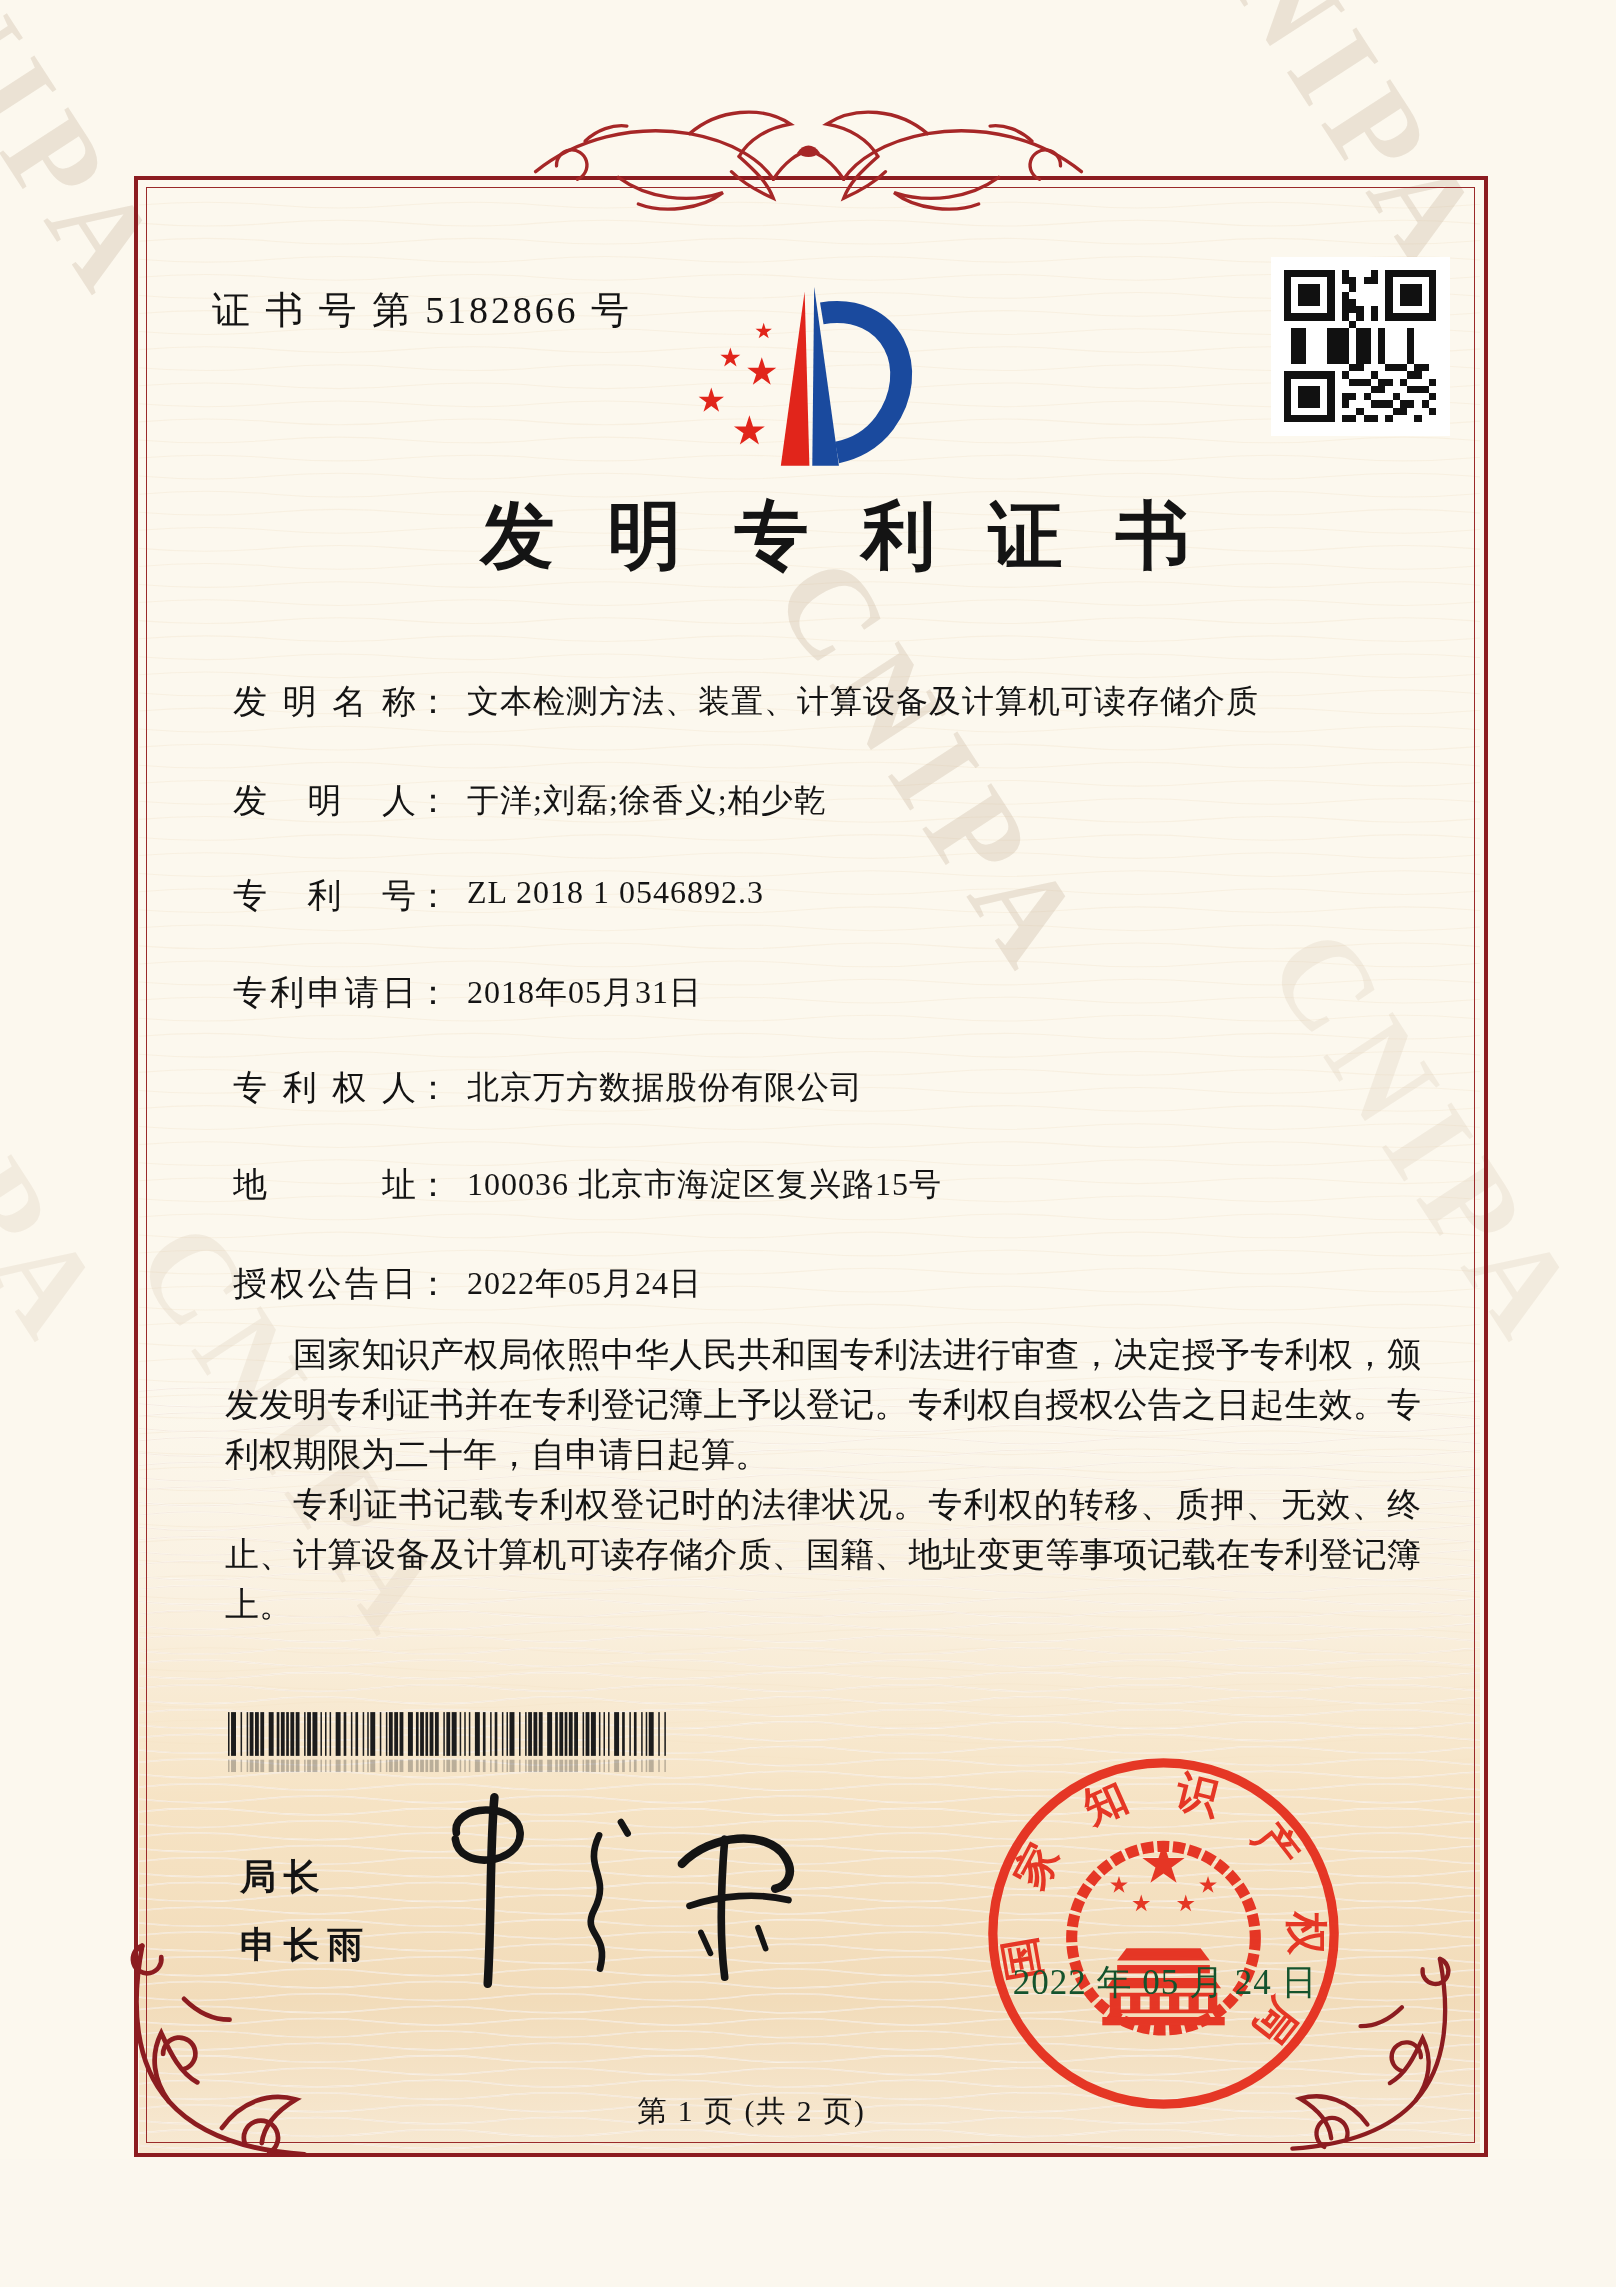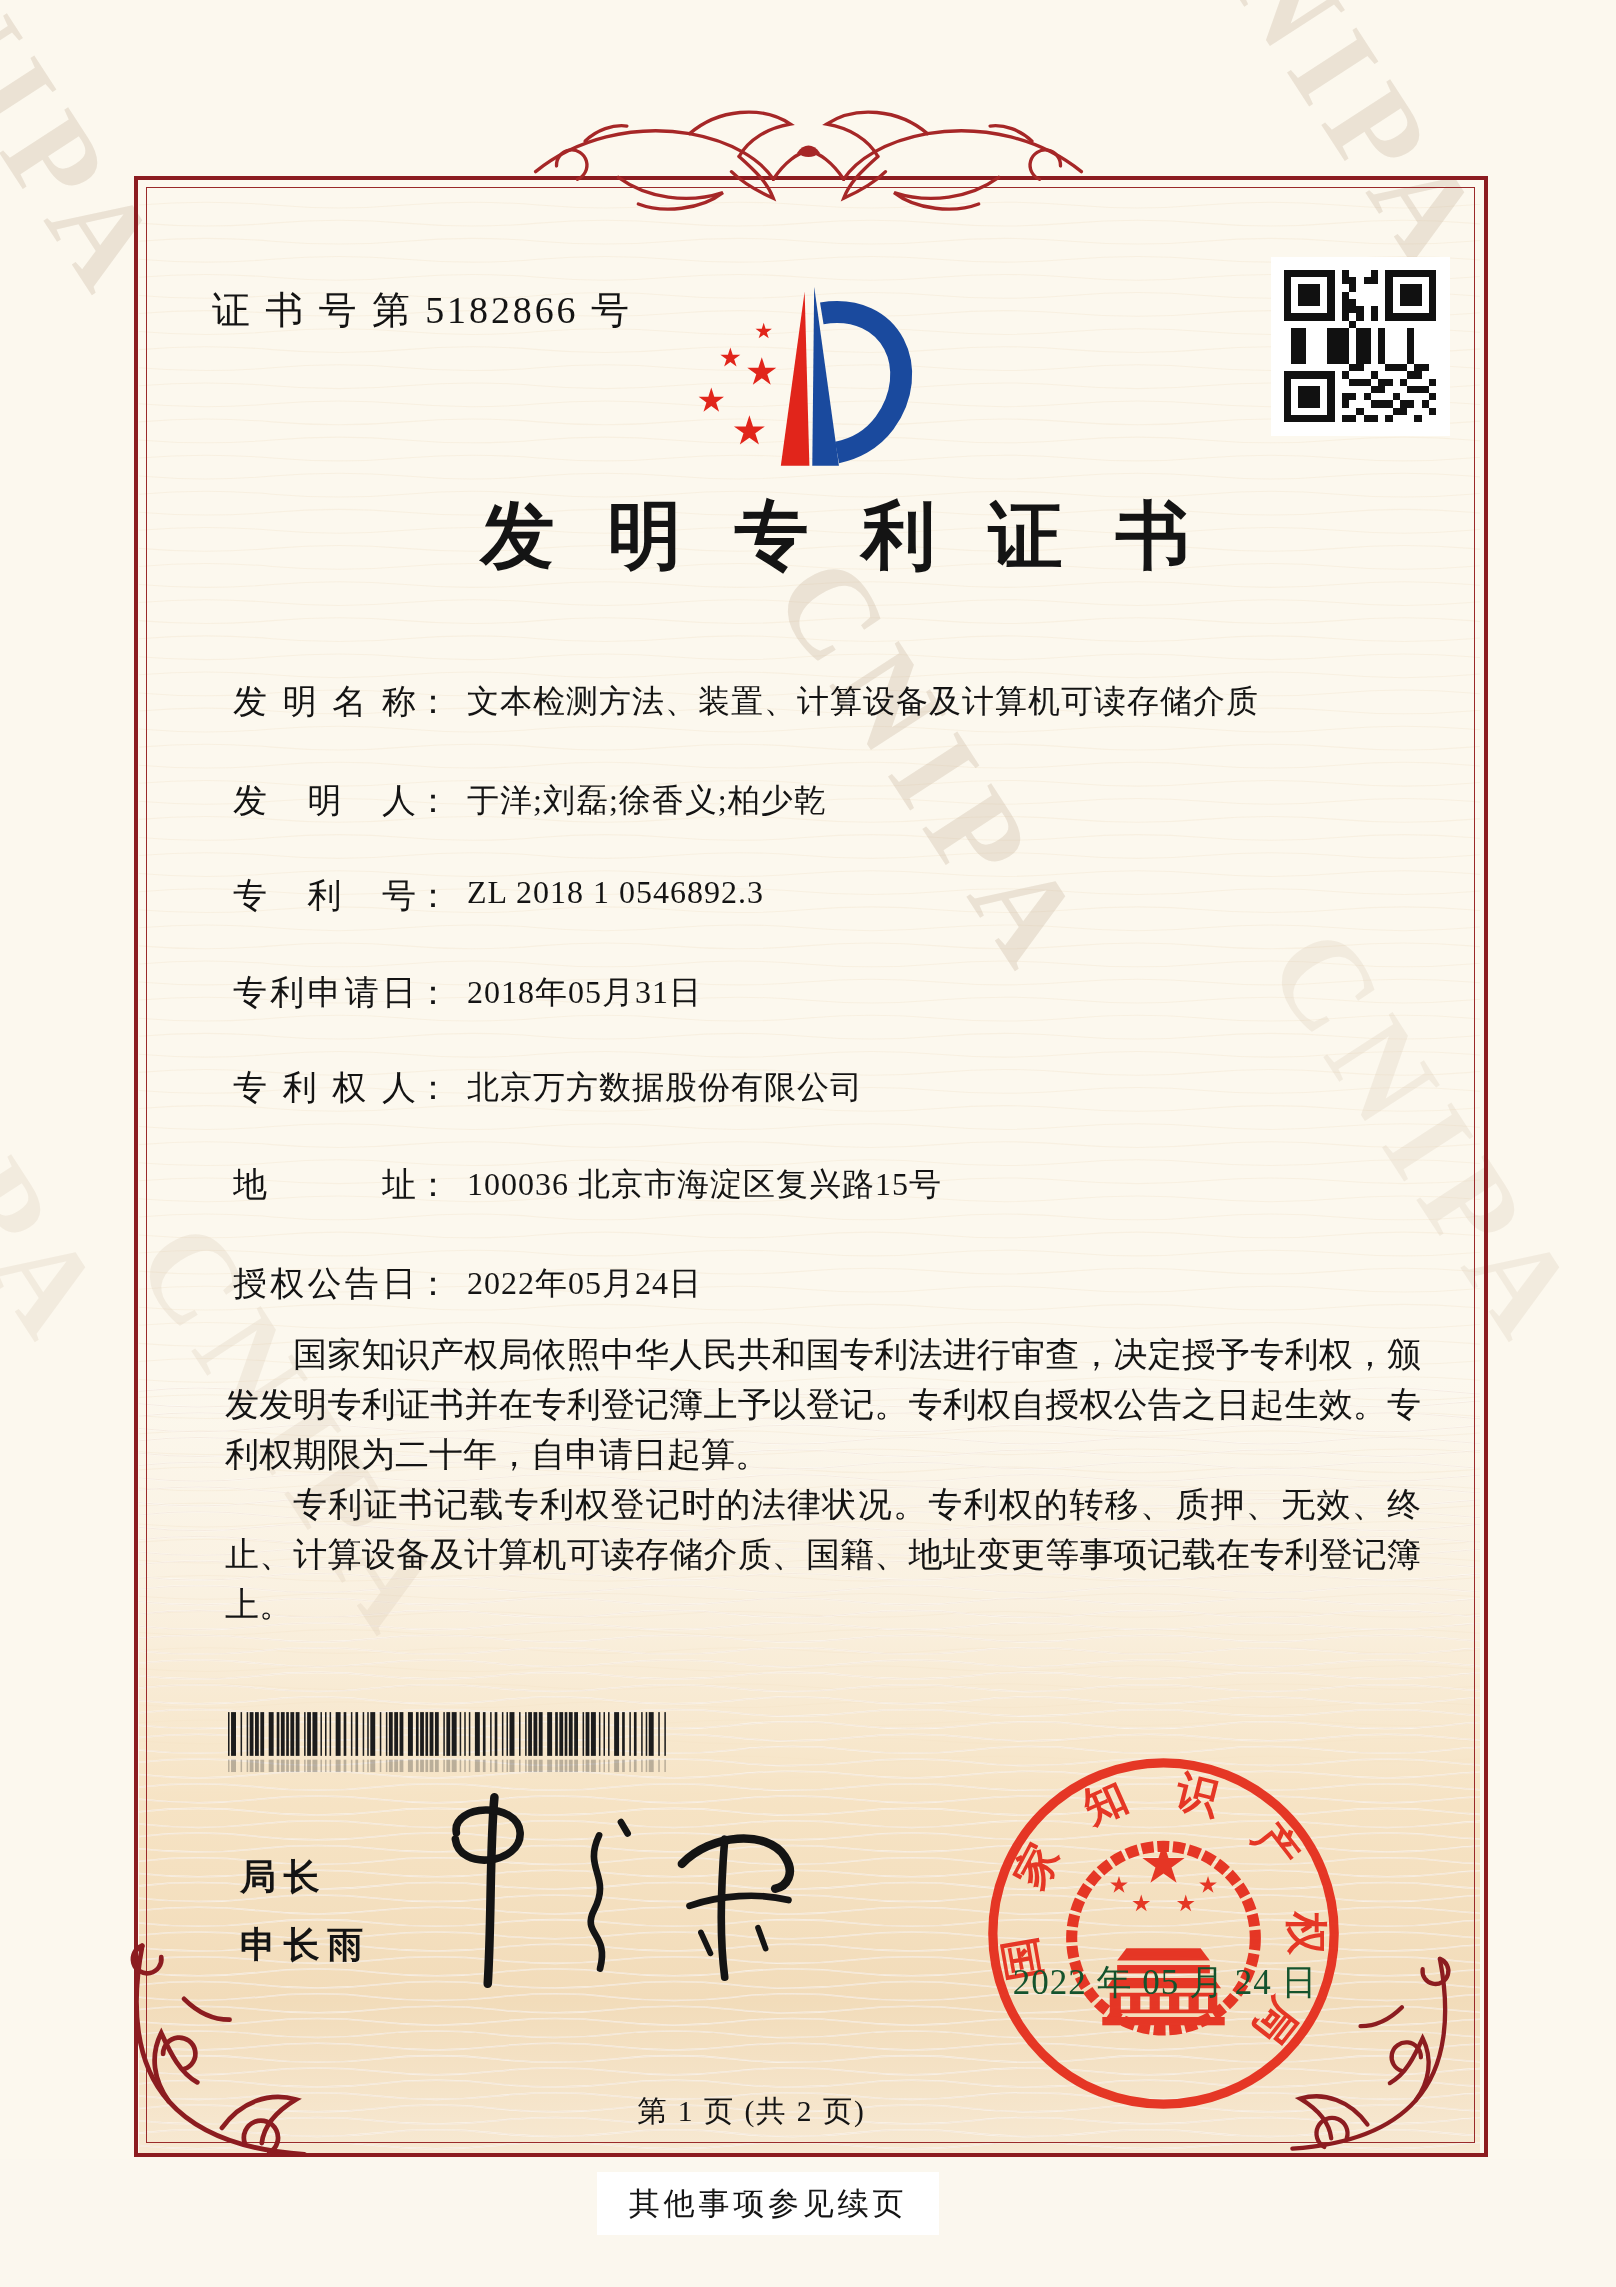--- a/index.html
+++ b/index.html
@@ -810,16 +810,15 @@
       <rect x="150" y="234" width="100" height="9"></rect>
       <path d="M146,248 h108 l8,11 h-124 Z"></path>
       <path fill-rule="evenodd" d="M142,264 h116 v22 h-116 Z M154,268 h10 v14 h-10 Z M175,268 h10 v14 h-10 Z M196,268 h10 v14 h-10 Z M217,268 h10 v14 h-10 Z M238,268 h10 v14 h-10 Z"></path>
       <rect x="134" y="290" width="132" height="9"></rect>
     </g>
   </svg>
   <div class="abs sealdate">2022 年 05 月 24 日</div>
 
   <div class="abs pageno">第 1 页 (共 2 页)</div>
   <div class="abs bottomstrip"></div>
-  <div class="abs contbox">其他事项参见续页</div>
 
 </div>
 
 
 </body></html>

